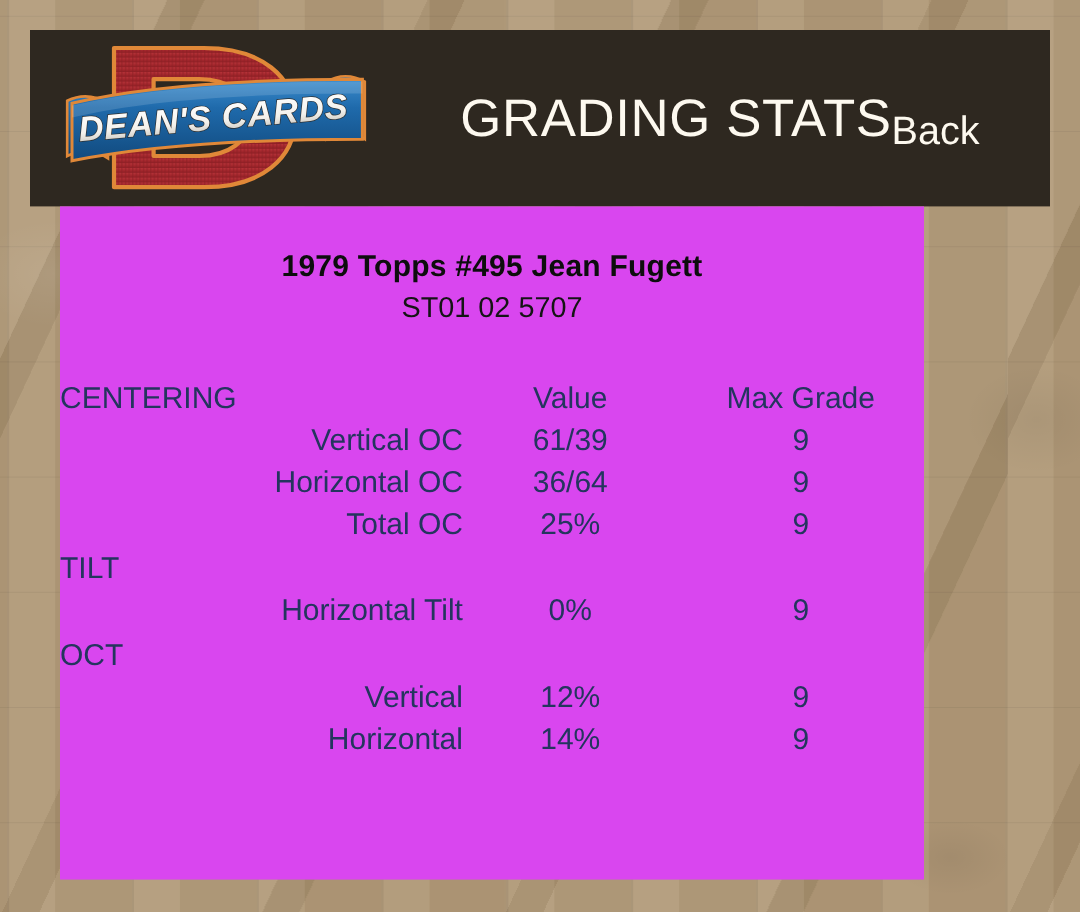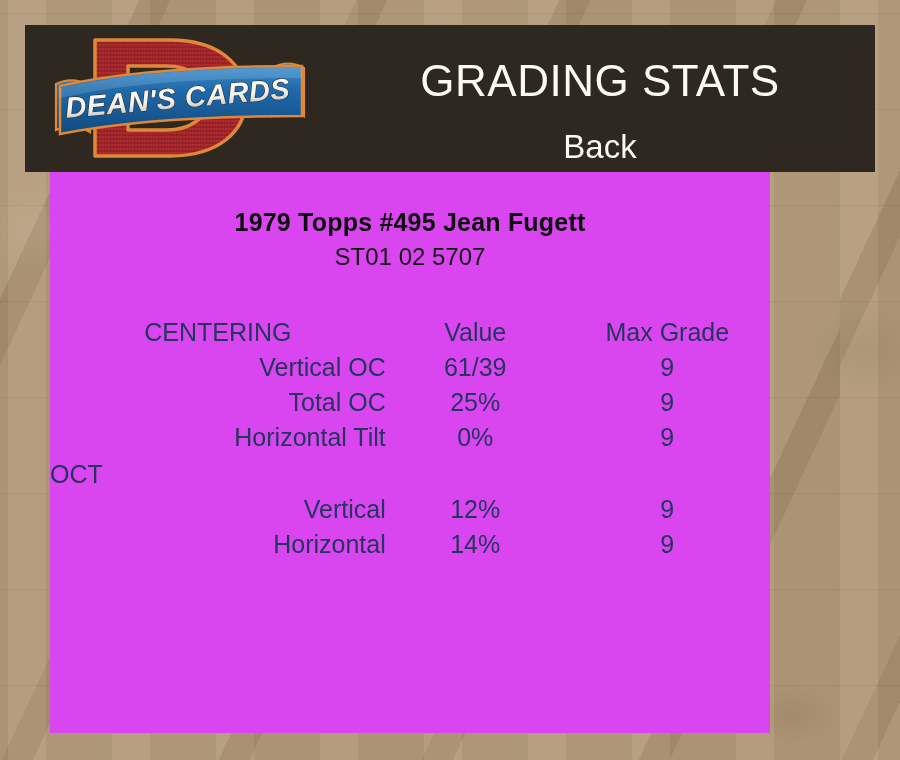--- a/index.html
+++ b/index.html
@@ -58,25 +58,25 @@
     left: 25px;
     top: 3px;
     width: 260px;
     height: 140px;
   }
 
   
   #header-titles {
     position: absolute;
     left: 300px;
-    top: 12px;
+    top: 0;
     width: 550px;
     height: 147px;
     display: flex;
-    flex-direction: column;
+    flex-direction: row;
     align-items: center;
     justify-content: center;
   }
   #page-title {
     color: #fdf9ef;
     font-size: 44px;
     line-height: 52px;
     letter-spacing: 0.5px;
     font-weight: 400;
   }
@@ -131,21 +131,21 @@
   .col-grade { width: 230px; text-align: center; }
 
   .hdr-row th {
     font-size: 25px;
     font-weight: bold;
     height: 40px;
     vertical-align: bottom;
     padding-bottom: 2px;
   }
   .hdr-row .col-label {
-    text-align: center;
+    text-align: left;
     padding-left: 105px;
   }
 
   .section-row td {
     font-size: 25px;
     font-weight: bold;
     height: 37px;
     vertical-align: bottom;
     text-align: left;
     padding-left: 105px;
@@ -231,23 +231,33 @@
           <th class="col-label">CENTERING</th>
           <th class="col-value">Value</th>
           <th class="col-grade">Max Grade</th>
         </tr>
         <tr class="data-row">
           <td class="col-label">Vertical OC</td>
           <td class="col-value">61/39</td>
           <td class="col-grade">9</td>
         </tr>
         <tr class="data-row">
+          <td class="col-label">Horizontal OC</td>
+          <td class="col-value">36/64</td>
+          <td class="col-grade">9</td>
+        </tr>
+        <tr class="data-row">
           <td class="col-label">Total OC</td>
           <td class="col-value">25%</td>
           <td class="col-grade">9</td>
+        </tr>
+        <tr class="section-row">
+          <td class="col-label">TILT</td>
+          <td class="col-value"></td>
+          <td class="col-grade"></td>
         </tr>
         <tr class="data-row">
           <td class="col-label">Horizontal Tilt</td>
           <td class="col-value">0%</td>
           <td class="col-grade">9</td>
         </tr>
         <tr class="section-row">
           <td class="col-label">OCT</td>
           <td class="col-value"></td>
           <td class="col-grade"></td>

